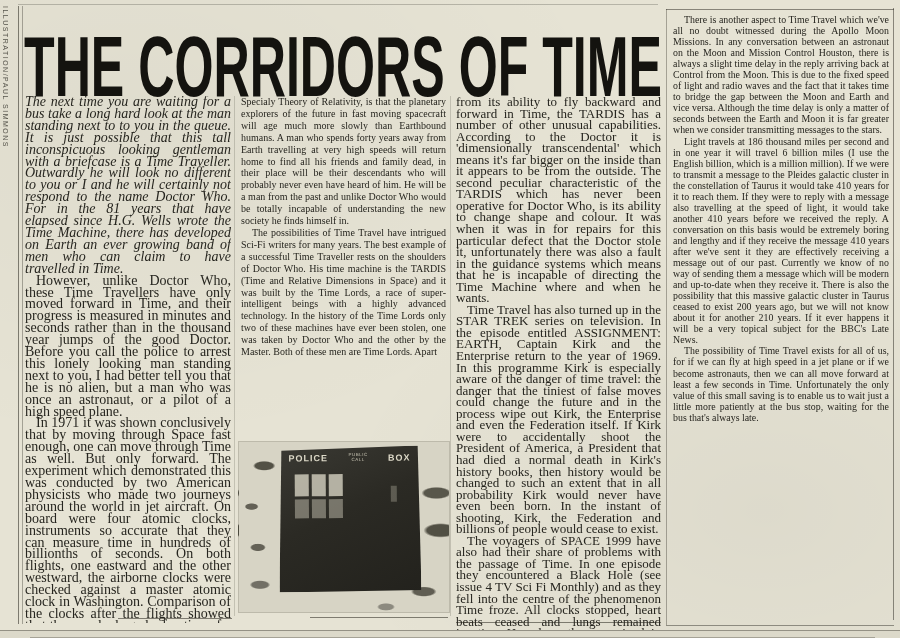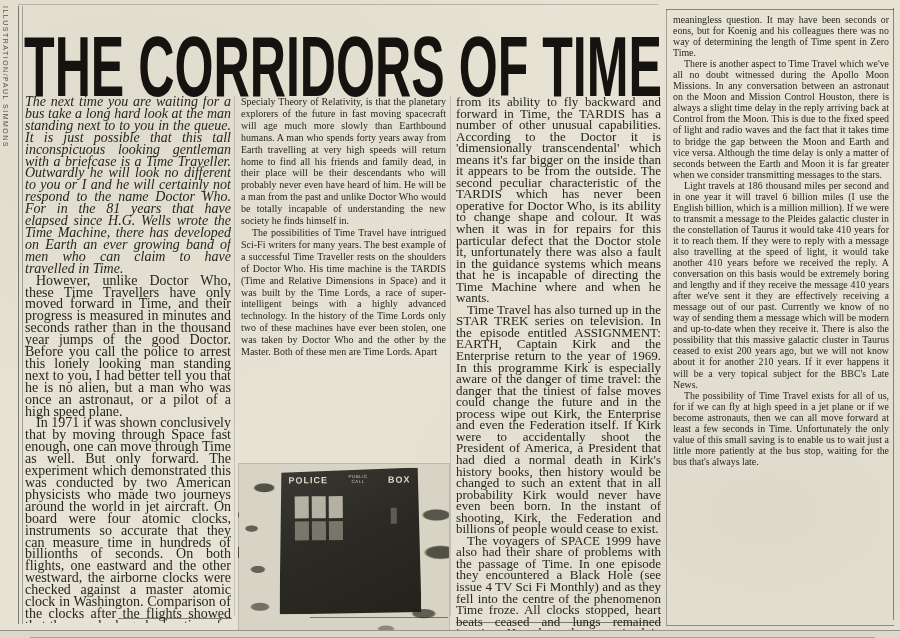--- a/index.html
+++ b/index.html
@@ -49,21 +49,21 @@
   }
   .col p{margin:0;padding:0;}
   .col p.ind{text-indent:11px;}
   .col-1{left:25px;top:96px;width:206px;height:527px;font-size:14px;line-height:11.9px;}
   .col-2{left:241px;top:96px;width:205px;height:362px;font-size:10px;line-height:11.9px;}
   .col-3{left:456px;top:96px;width:205px;height:537px;font-size:13px;line-height:11.55px;}
   .col-4{left:673px;top:14px;width:216px;height:606px;font-size:9.9px;line-height:11.05px;}
   .intro{font-style:italic;}
 
   .photo{
-    position:absolute;left:238px;top:463px;width:210px;height:170px;
+    position:absolute;left:238px;top:441px;width:210px;height:170px;
     background-color:#d7d4c5;
     background-image:
       radial-gradient(ellipse 16px 7px at 12% 14%, rgba(60,58,48,0.85) 0 55%, transparent 70%),
       radial-gradient(ellipse 10px 5px at 6% 38%, rgba(70,68,58,0.8) 0 55%, transparent 70%),
       radial-gradient(ellipse 22px 9px at 94% 30%, rgba(66,64,54,0.85) 0 55%, transparent 68%),
       radial-gradient(ellipse 26px 11px at 96% 52%, rgba(58,56,46,0.85) 0 52%, transparent 66%),
       radial-gradient(ellipse 12px 6px at 9% 62%, rgba(72,70,60,0.8) 0 52%, transparent 66%),
       radial-gradient(ellipse 16px 7px at 10% 84%, rgba(80,78,70,0.75) 0 50%, transparent 64%),
       radial-gradient(ellipse 20px 8px at 88% 88%, rgba(66,64,54,0.8) 0 50%, transparent 64%),
       radial-gradient(ellipse 14px 6px at 70% 97%, rgba(90,88,80,0.6) 0 50%, transparent 64%);
@@ -134,21 +134,20 @@
   <p class="ind">The possibilities of Time Travel have intrigued Sci-Fi writers for many years. The best example of a successful Time Traveller rests on the shoulders of Doctor Who. His time machine is the TARDIS (Time and Relative Dimensions in Space) and it was built by the Time Lords, a race of super-intelligent beings with a highly advanced technology. In the history of the Time Lords only two of these machines have ever been stolen, one was taken by Doctor Who and the other by the Master. Both of these men are Time Lords. Apart</p>
 </div>
 
 <div class="col col-3">
   <p>from its ability to fly backward and forward in Time, the TARDIS has a number of other unusual capabilities. According to the Doctor it is 'dimensionally transcendental' which means it's far bigger on the inside than it appears to be from the outside. The second peculiar characteristic of the TARDIS which has never been operative for Doctor Who, is its ability to change shape and colour. It was when it was in for repairs for this particular defect that the Doctor stole it, unfortunately there was also a fault in the guidance systems which means that he is incapable of directing the Time Machine where and when he wants.</p>
   <p class="ind">Time Travel has also turned up in the STAR TREK series on television. In the episode entitled ASSIGNMENT: EARTH, Captain Kirk and the Enterprise return to the year of 1969. In this programme Kirk is especially aware of the danger of time travel: the danger that the tiniest of false moves could change the future and in the process wipe out Kirk, the Enterprise and even the Federation itself. If Kirk were to accidentally shoot the President of America, a President that had died a normal death in Kirk's history books, then history would be changed to such an extent that in all probability Kirk would never have even been born. In the instant of shooting, Kirk, the Federation and billions of people would cease to exist.</p>
   <p class="ind">The voyagers of SPACE 1999 have also had their share of problems with the passage of Time. In one episode they encountered a Black Hole (see issue 4 TV Sci Fi Monthly) and as they fell into the centre of the phenomenon Time froze. All clocks stopped, heart beats ceased and lungs remained inactive. How long they remained in this state before coming out the other side is a</p>
 </div>
 
 <div class="col col-4">
-  <p>meaningless question. It may have been seconds or eons, but for Koenig and his colleagues there was no way of determining the length of Time spent in Zero Time.</p>
   <p class="ind">There is another aspect to Time Travel which we've all no doubt witnessed during the Apollo Moon Missions. In any conversation between an astronaut on the Moon and Mission Control Houston, there is always a slight time delay in the reply arriving back at Control from the Moon. This is due to the fixed speed of light and radio waves and the fact that it takes time to bridge the gap between the Moon and Earth and vice versa. Although the time delay is only a matter of seconds between the Earth and Moon it is far greater when we consider transmitting messages to the stars.</p>
   <p class="ind">Light travels at 186 thousand miles per second and in one year it will travel 6 billion miles (I use the English billion, which is a million million). If we were to transmit a message to the Pleides galactic cluster in the constellation of Taurus it would take 410 years for it to reach them. If they were to reply with a message also travelling at the speed of light, it would take another 410 years before we received the reply. A conversation on this basis would be extremely boring and lengthy and if they receive the message 410 years after we've sent it they are effectively receiving a message out of our past. Currently we know of no way of sending them a message which will be modern and up-to-date when they receive it. There is also the possibility that this massive galactic cluster in Taurus ceased to exist 200 years ago, but we will not know about it for another 210 years. If it ever happens it will be a very topical subject for the BBC's Late News.</p>
   <p class="ind">The possibility of Time Travel exists for all of us, for if we can fly at high speed in a jet plane or if we become astronauts, then we can all move forward at least a few seconds in Time. Unfortunately the only value of this small saving is to enable us to wait just a little more patiently at the bus stop, waiting for the bus that's always late.</p>
 </div>
 
 <div class="photo">
   <div class="police-box">
     <div class="pb-sign">
       <span class="big">POLICE</span>
       <span class="small-stack">

